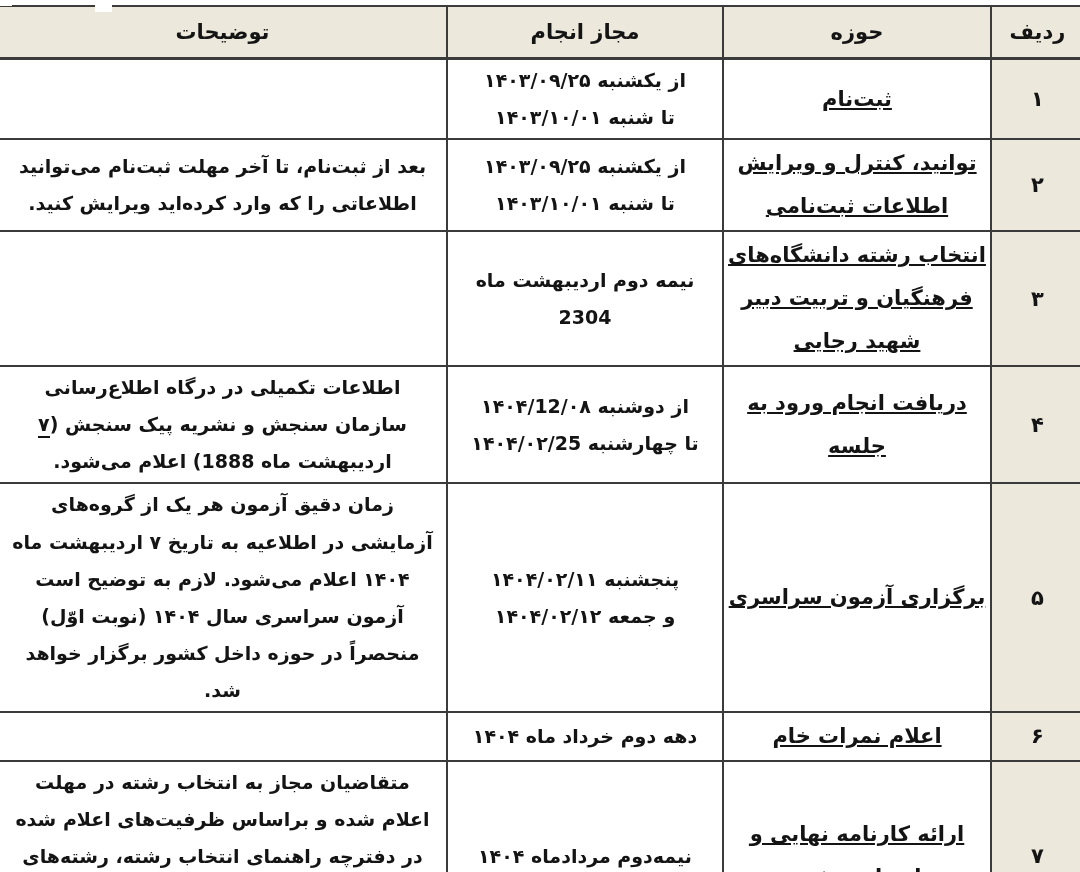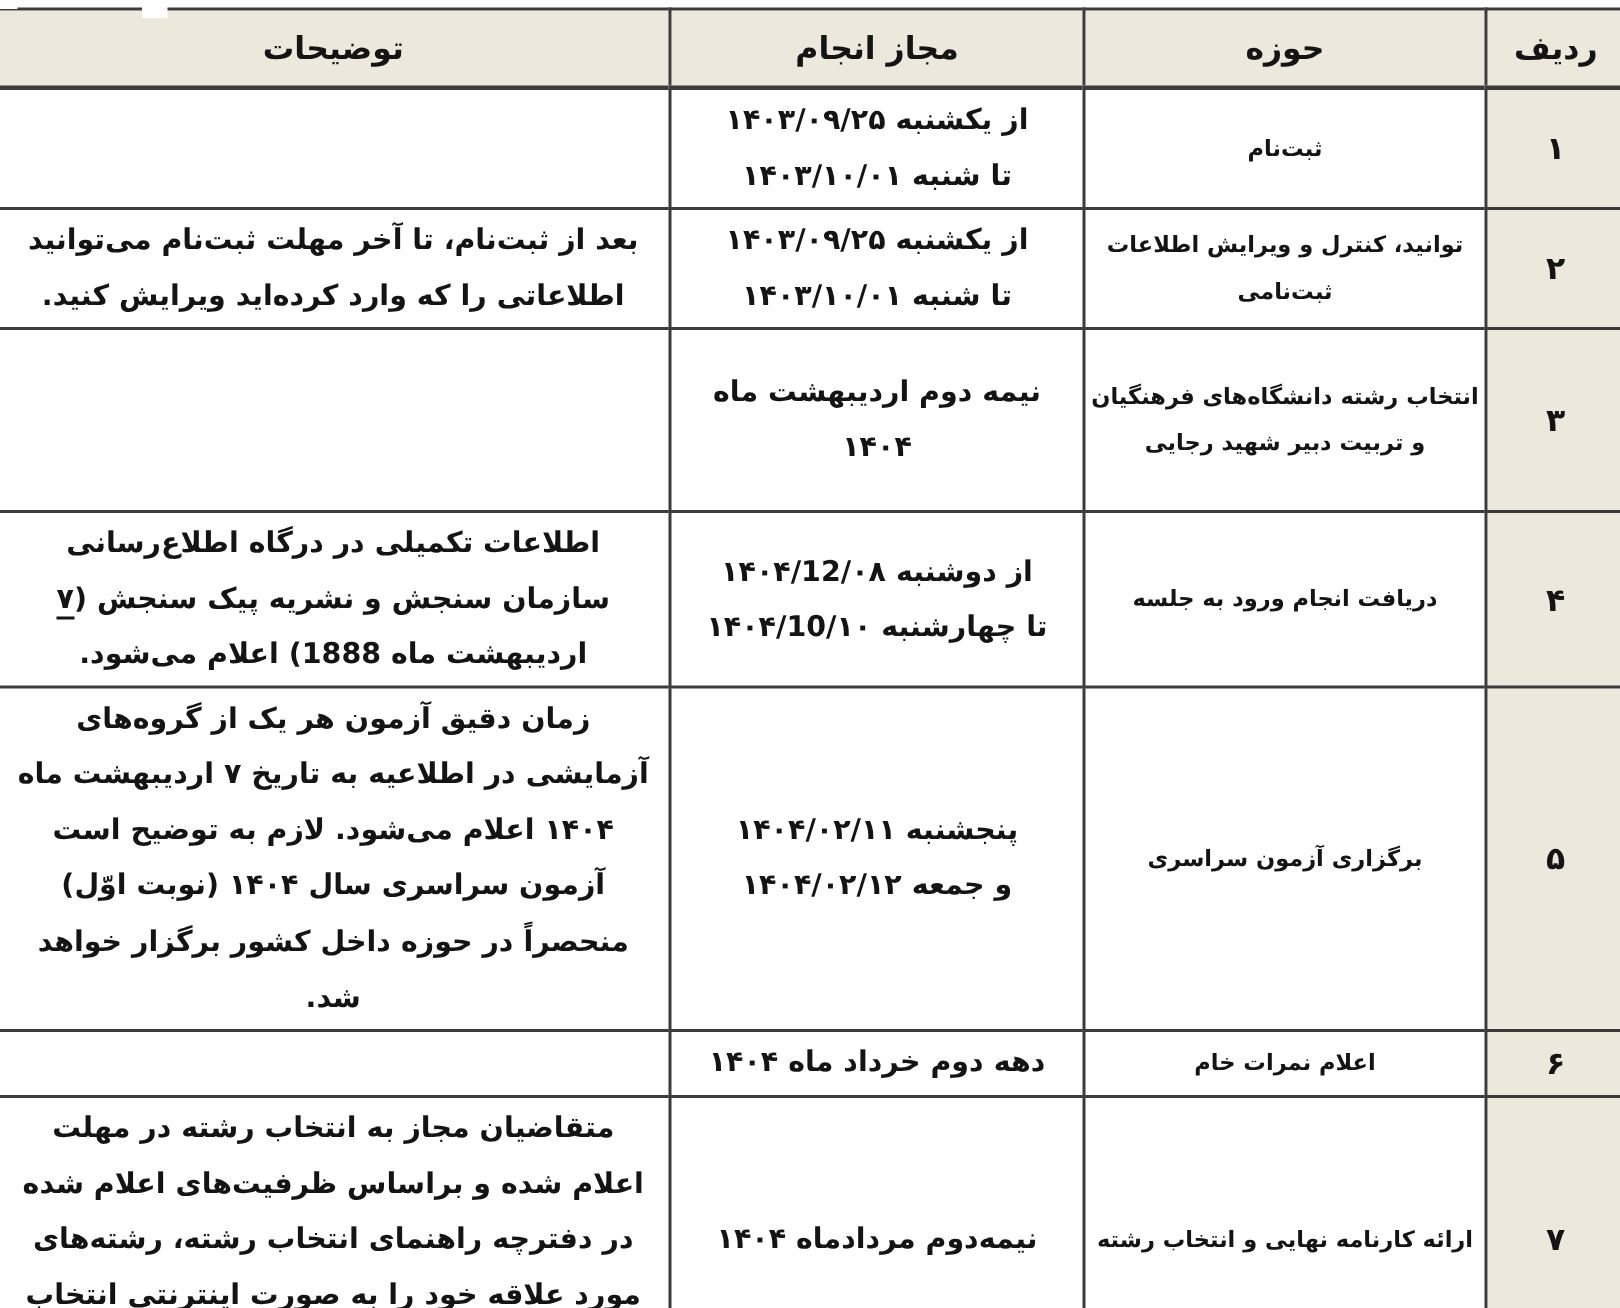--- a/index.html
+++ b/index.html
@@ -38,23 +38,24 @@
     background: #ece8db;
     font-size: 21px;
     height: 46px;
     border-bottom-width: 3px;
   }
   td.c-num {
     background: #ece8db;
     font-size: 21px;
   }
   td.c-stage {
-    font-size: 15px;
+    font-size: 21px;
     line-height: 2.05;
     padding: 2px 0;
+    text-decoration: underline;
   }
   td.c-time {
     font-size: 19px;
     line-height: 1.95;
   }
   td.c-notes {
     font-size: 19px;
     line-height: 1.95;
     padding: 2px 12px;
   }
@@ -122,31 +123,31 @@
         <div>از یکشنبه ۱۴۰۳/۰۹/۲۵</div>
         <div>تا شنبه ۱۴۰۳/۱۰/۰۱</div>
       </td>
       <td class="c-notes">بعد از ثبت‌نام، تا آخر مهلت ثبت‌نام می‌توانید اطلاعاتی را که وارد کرده‌اید ویرایش کنید.</td>
     </tr>
 
     <tr style="height:122px">
       <td class="c-num">۳</td>
       <td class="c-stage">انتخاب رشته دانشگاه‌های فرهنگیان و تربیت دبیر شهید رجایی</td>
       <td class="c-time">
-        <div>نیمه دوم اردیبهشت ماه ۱۴۰۴</div>
+        <div>نیمه دوم اردیبهشت ماه 2304</div>
       </td>
       <td class="c-notes"></td>
     </tr>
 
     <tr style="height:114px">
       <td class="c-num">۴</td>
       <td class="c-stage">دریافت انجام ورود به جلسه</td>
       <td class="c-time">
         <div>از دوشنبه ۱۴۰۴/12/۰۸</div>
-        <div>تا چهارشنبه ۱۴۰۴/10/۱۰</div>
+        <div>تا چهارشنبه ۱۴۰۴/۰۲/25</div>
       </td>
       <td class="c-notes">
         <span>اطلاعات تکمیلی در درگاه اطلاع‌رسانی سازمان سنجش و نشریه پیک سنجش (</span><span class="u">۷</span><span> اردیبهشت ماه 1888) اعلام می‌شود.</span>
       </td>
     </tr>
 
     <tr style="height:156px">
       <td class="c-num">۵</td>
       <td class="c-stage">برگزاری آزمون سراسری</td>
       <td class="c-time">

